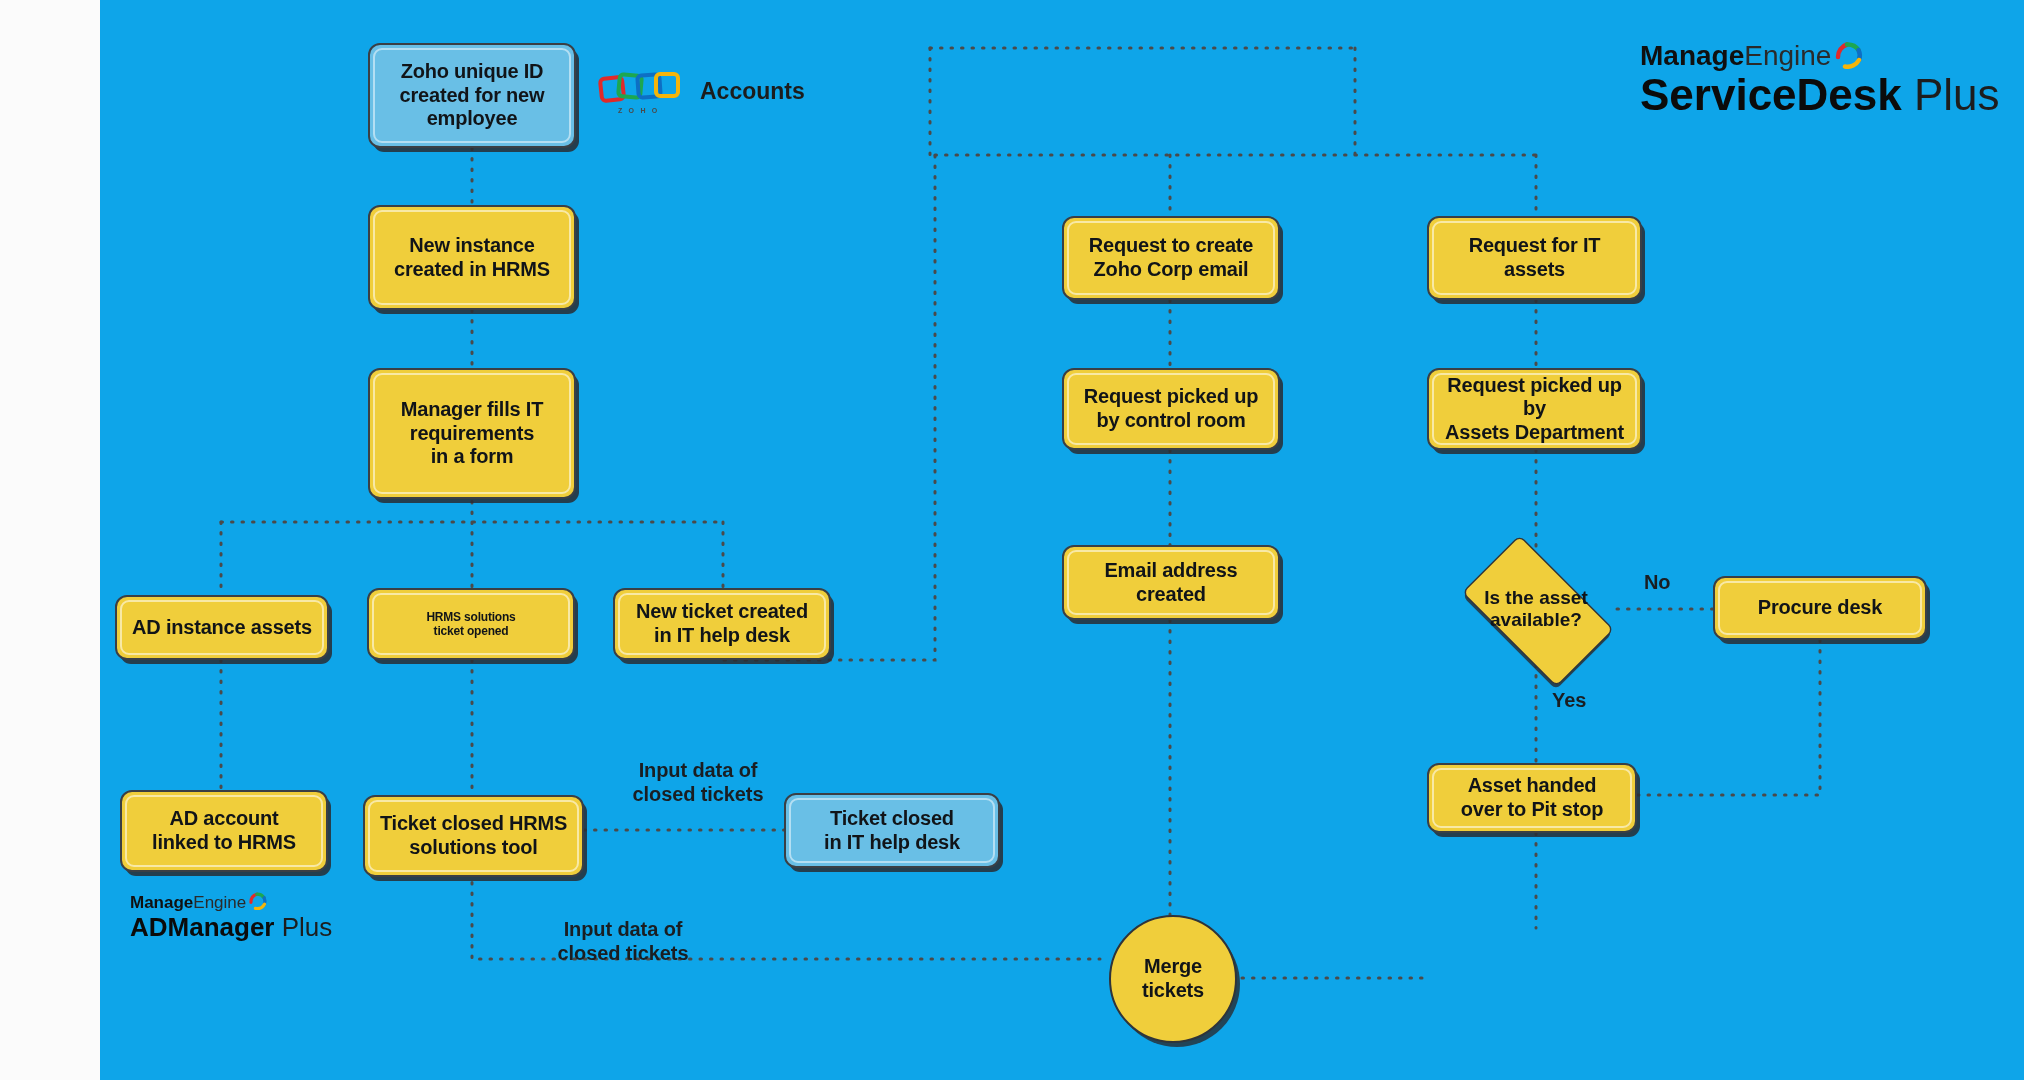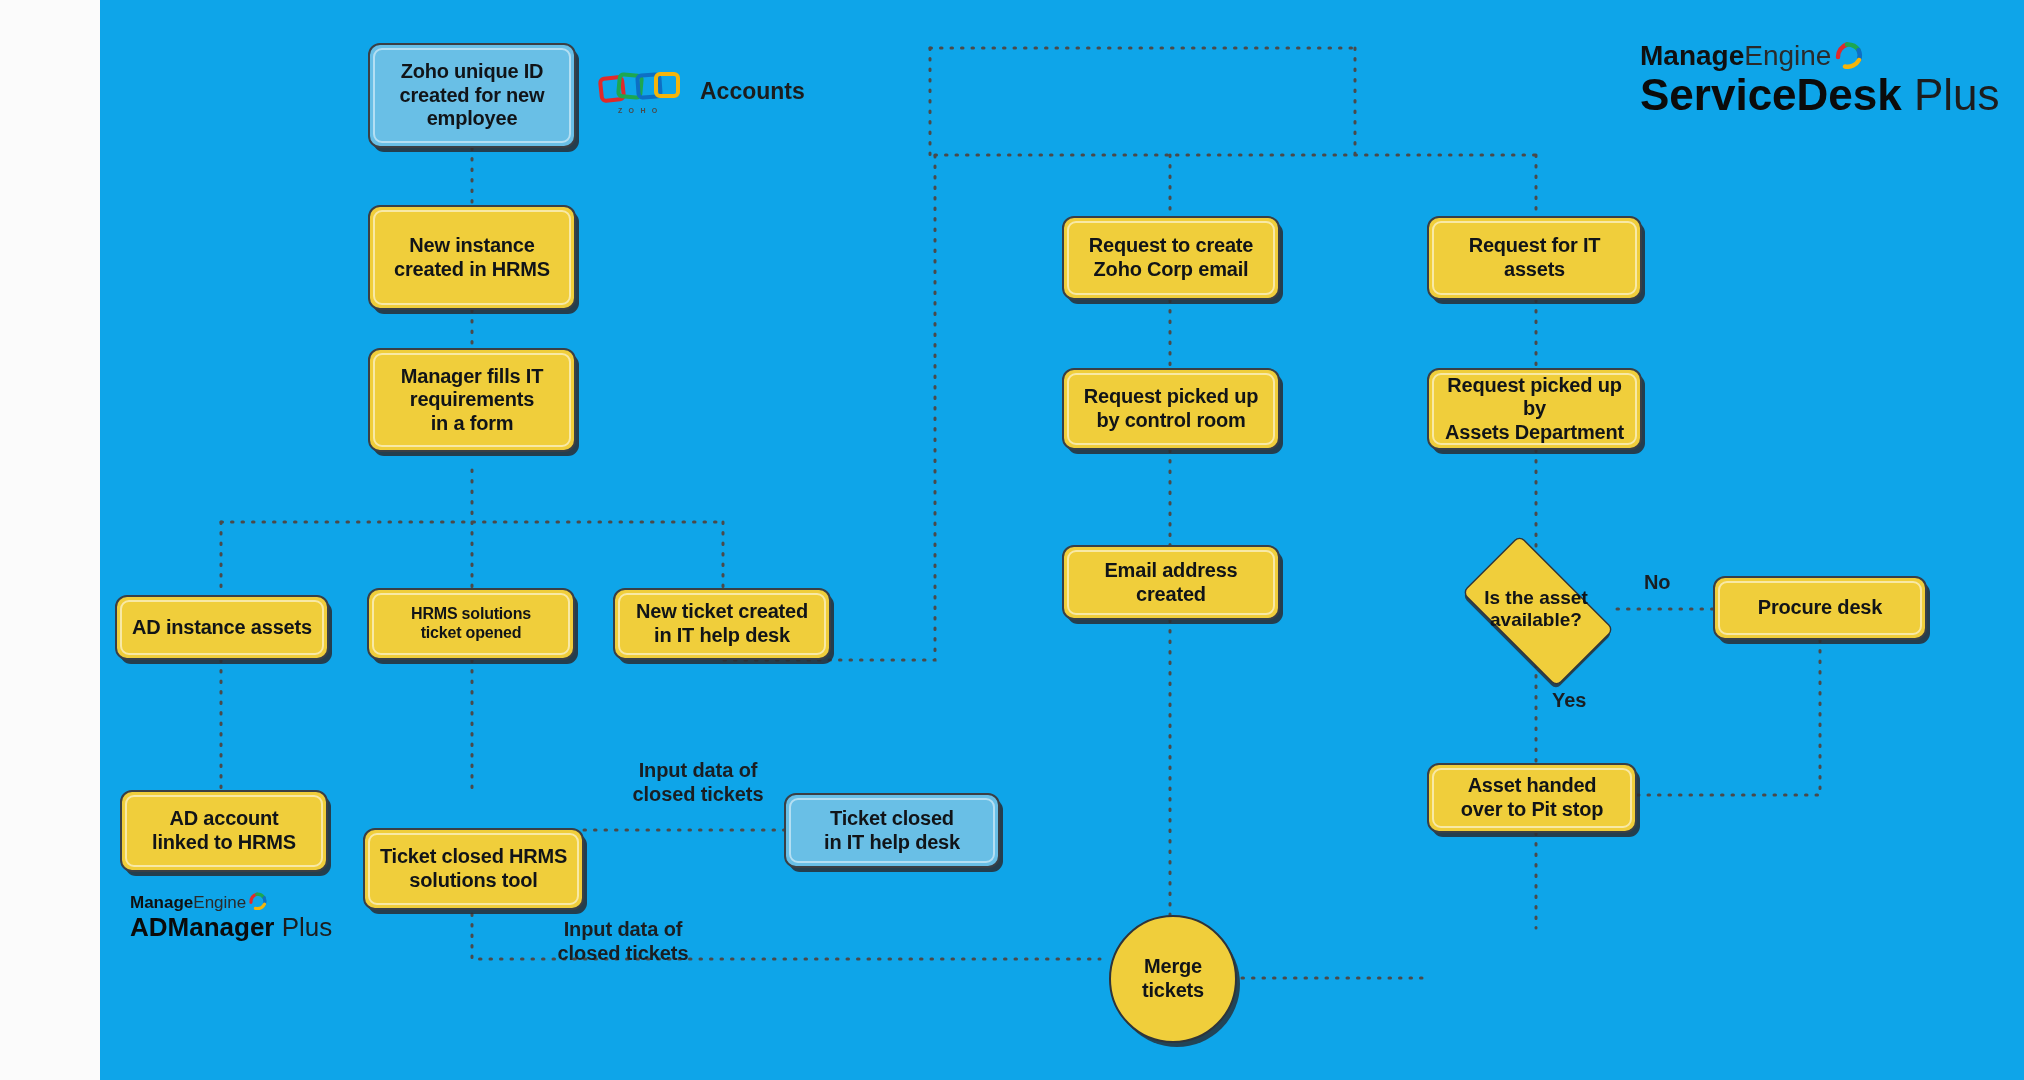--- a/index.html
+++ b/index.html
@@ -147,46 +147,46 @@
       <span class="me-prod-bold">ServiceDesk</span>
       <span class="me-prod-light">Plus</span>
     </div>
   </div>
 
   <div class="node box yellow" style="left:368px;top:205px;width:208px;height:105px;font-size:20px;">
     <span class="nlabel" style="white-space:pre-line;">New instance
 created in HRMS</span>
   </div>
 
-  <div class="node box yellow" style="left:368px;top:348px;width:208px;height:104px;font-size:20px;">
+  <div class="node box yellow" style="left:368px;top:368px;width:208px;height:131px;font-size:20px;">
     <span class="nlabel" style="white-space:pre-line;">Manager fills IT
 requirements
 in a form</span>
   </div>
 
   <div class="node box yellow" style="left:115px;top:595px;width:214px;height:65px;font-size:20px;">
     <span class="nlabel" style="white-space:pre-line;">AD instance assets</span>
   </div>
 
-  <div class="node box yellow" style="left:367px;top:588px;width:208px;height:72px;font-size:16px;">
+  <div class="node box yellow" style="left:367px;top:588px;width:208px;height:72px;font-size:12px;">
     <span class="nlabel" style="white-space:pre-line;">HRMS solutions
 ticket opened</span>
   </div>
 
   <div class="node box yellow" style="left:613px;top:588px;width:218px;height:72px;font-size:20px;">
     <span class="nlabel" style="white-space:pre-line;">New ticket created
 in IT help desk</span>
   </div>
 
   <div class="node box yellow" style="left:120px;top:790px;width:208px;height:82px;font-size:20px;">
     <span class="nlabel" style="white-space:pre-line;">AD account
 linked to HRMS</span>
   </div>
 
-  <div class="node box yellow" style="left:363px;top:828px;width:221px;height:82px;font-size:20px;">
+  <div class="node box yellow" style="left:363px;top:795px;width:221px;height:82px;font-size:20px;">
     <span class="nlabel" style="white-space:pre-line;">Ticket closed HRMS
 solutions tool</span>
   </div>
 
   <div class="node box blue" style="left:784px;top:793px;width:216px;height:75px;font-size:20px;">
     <span class="nlabel" style="white-space:pre-line;">Ticket closed
 in IT help desk</span>
   </div>
 
   <div class="me-logo" style="left:130px;top:892px;">

